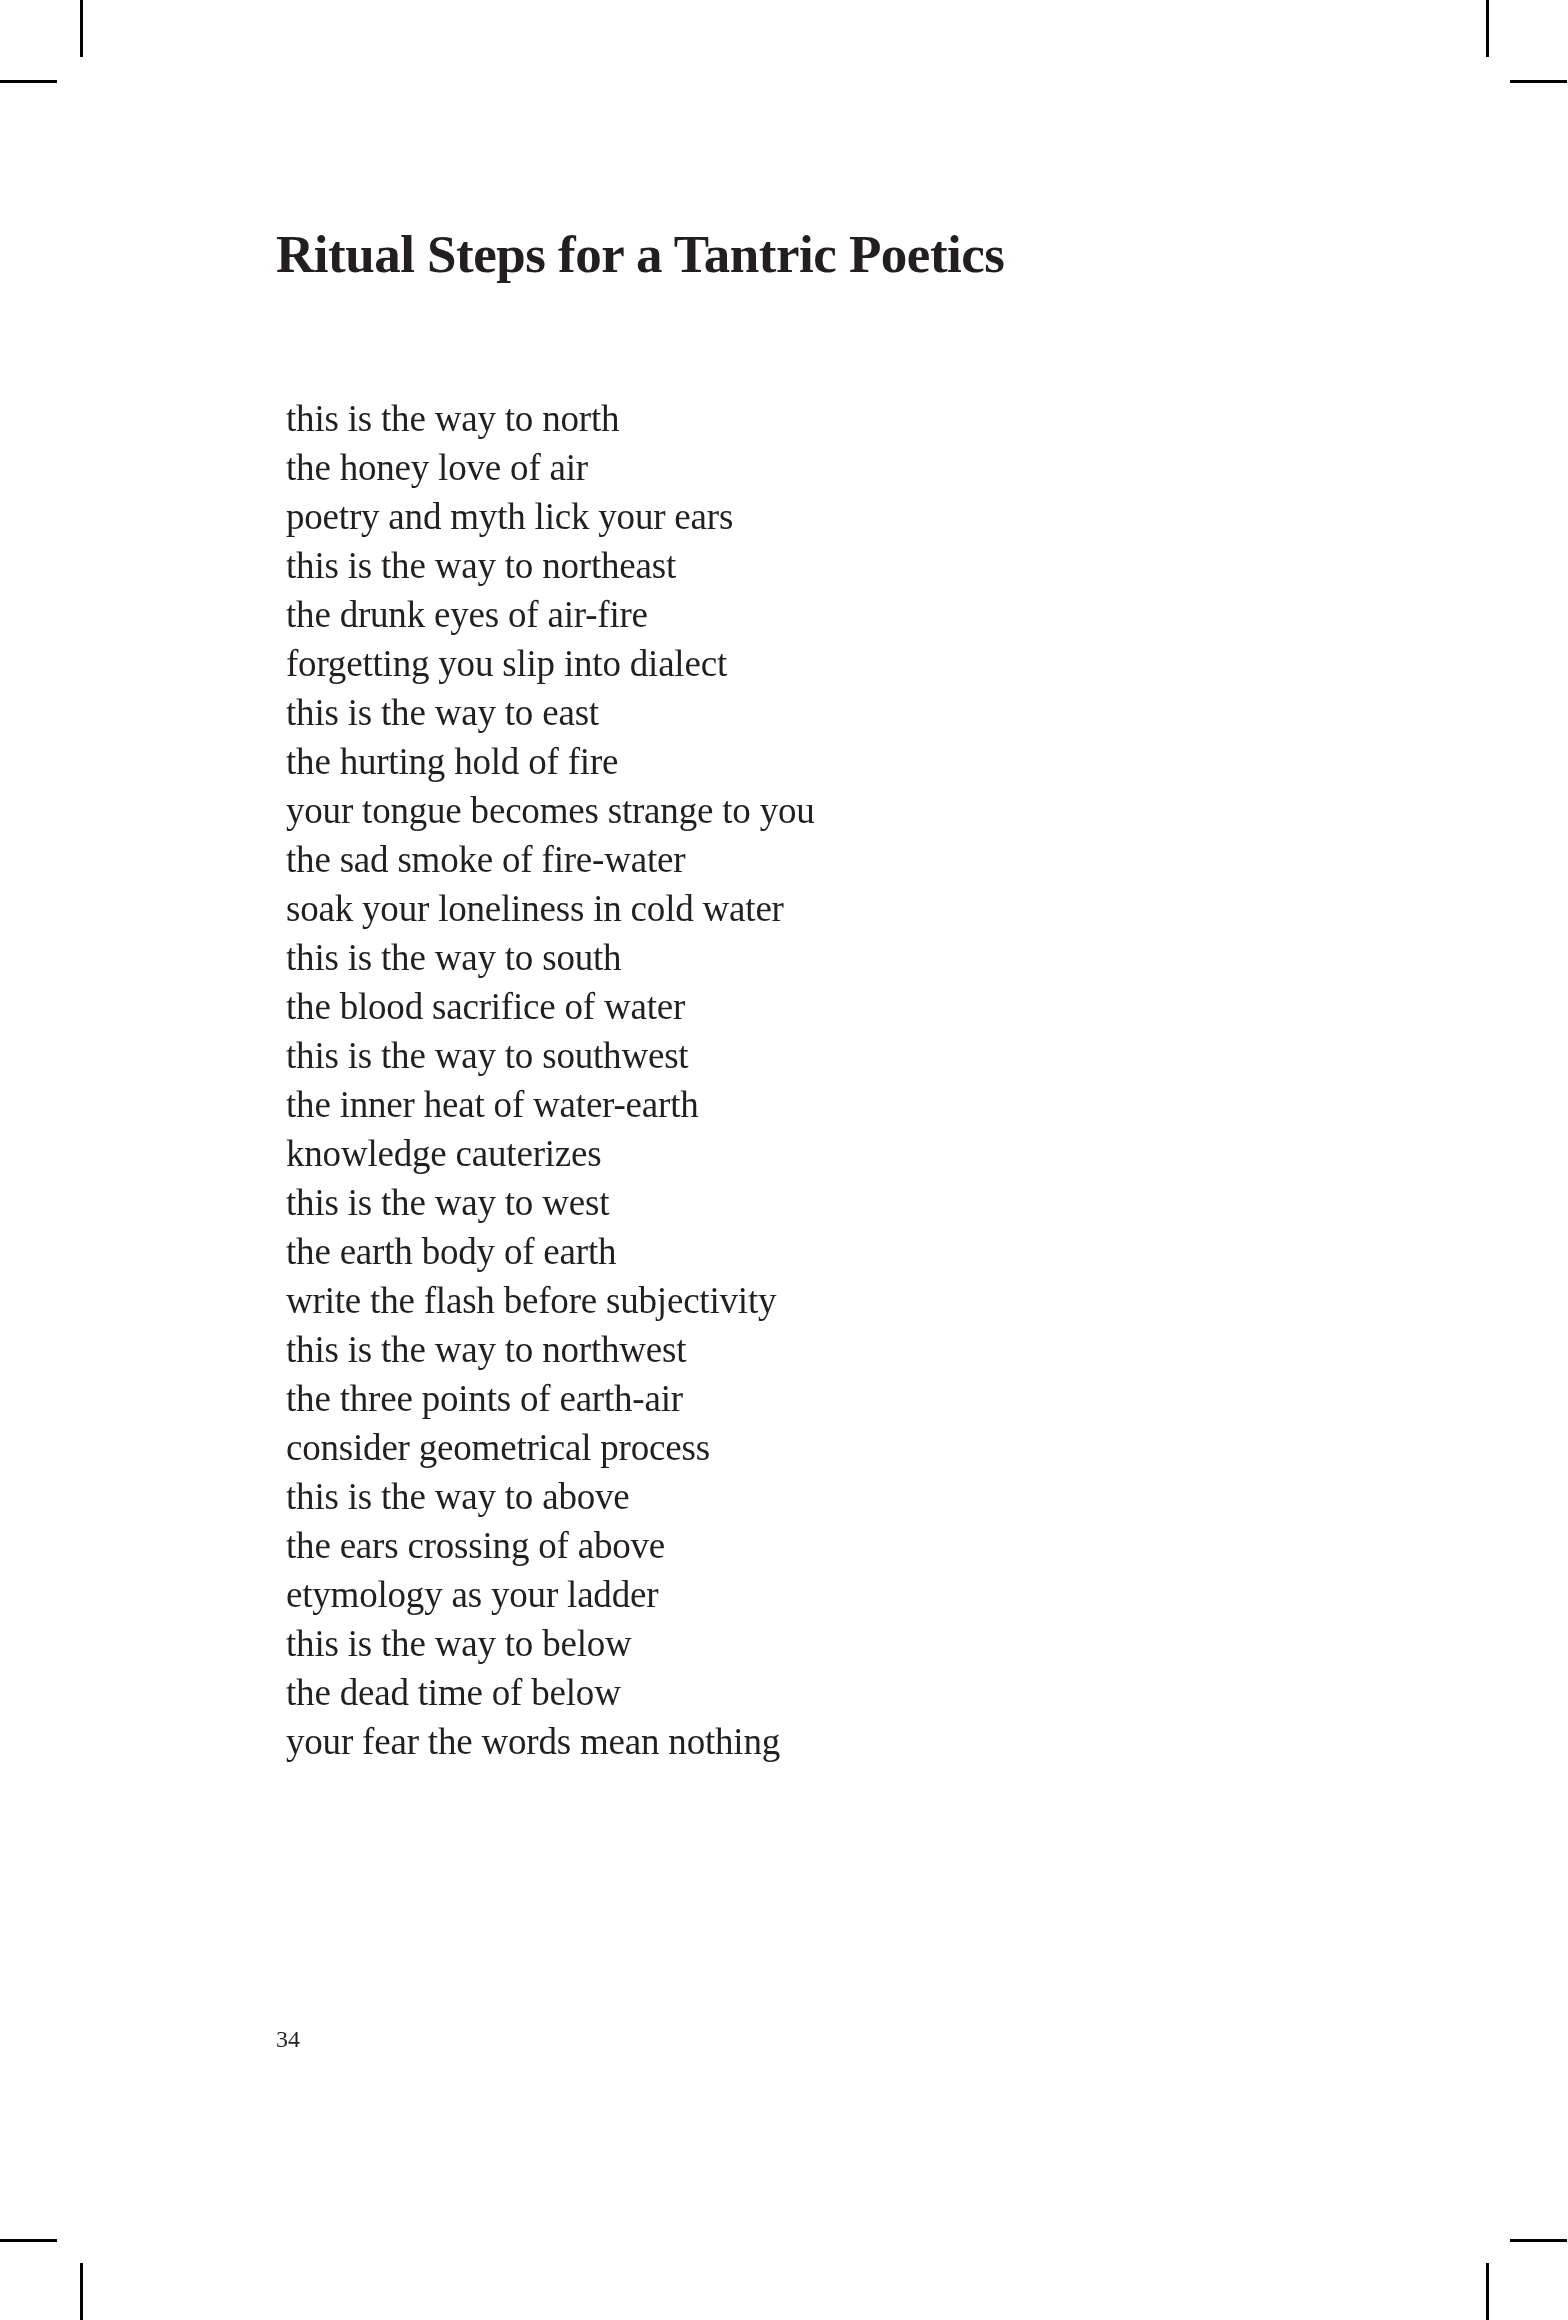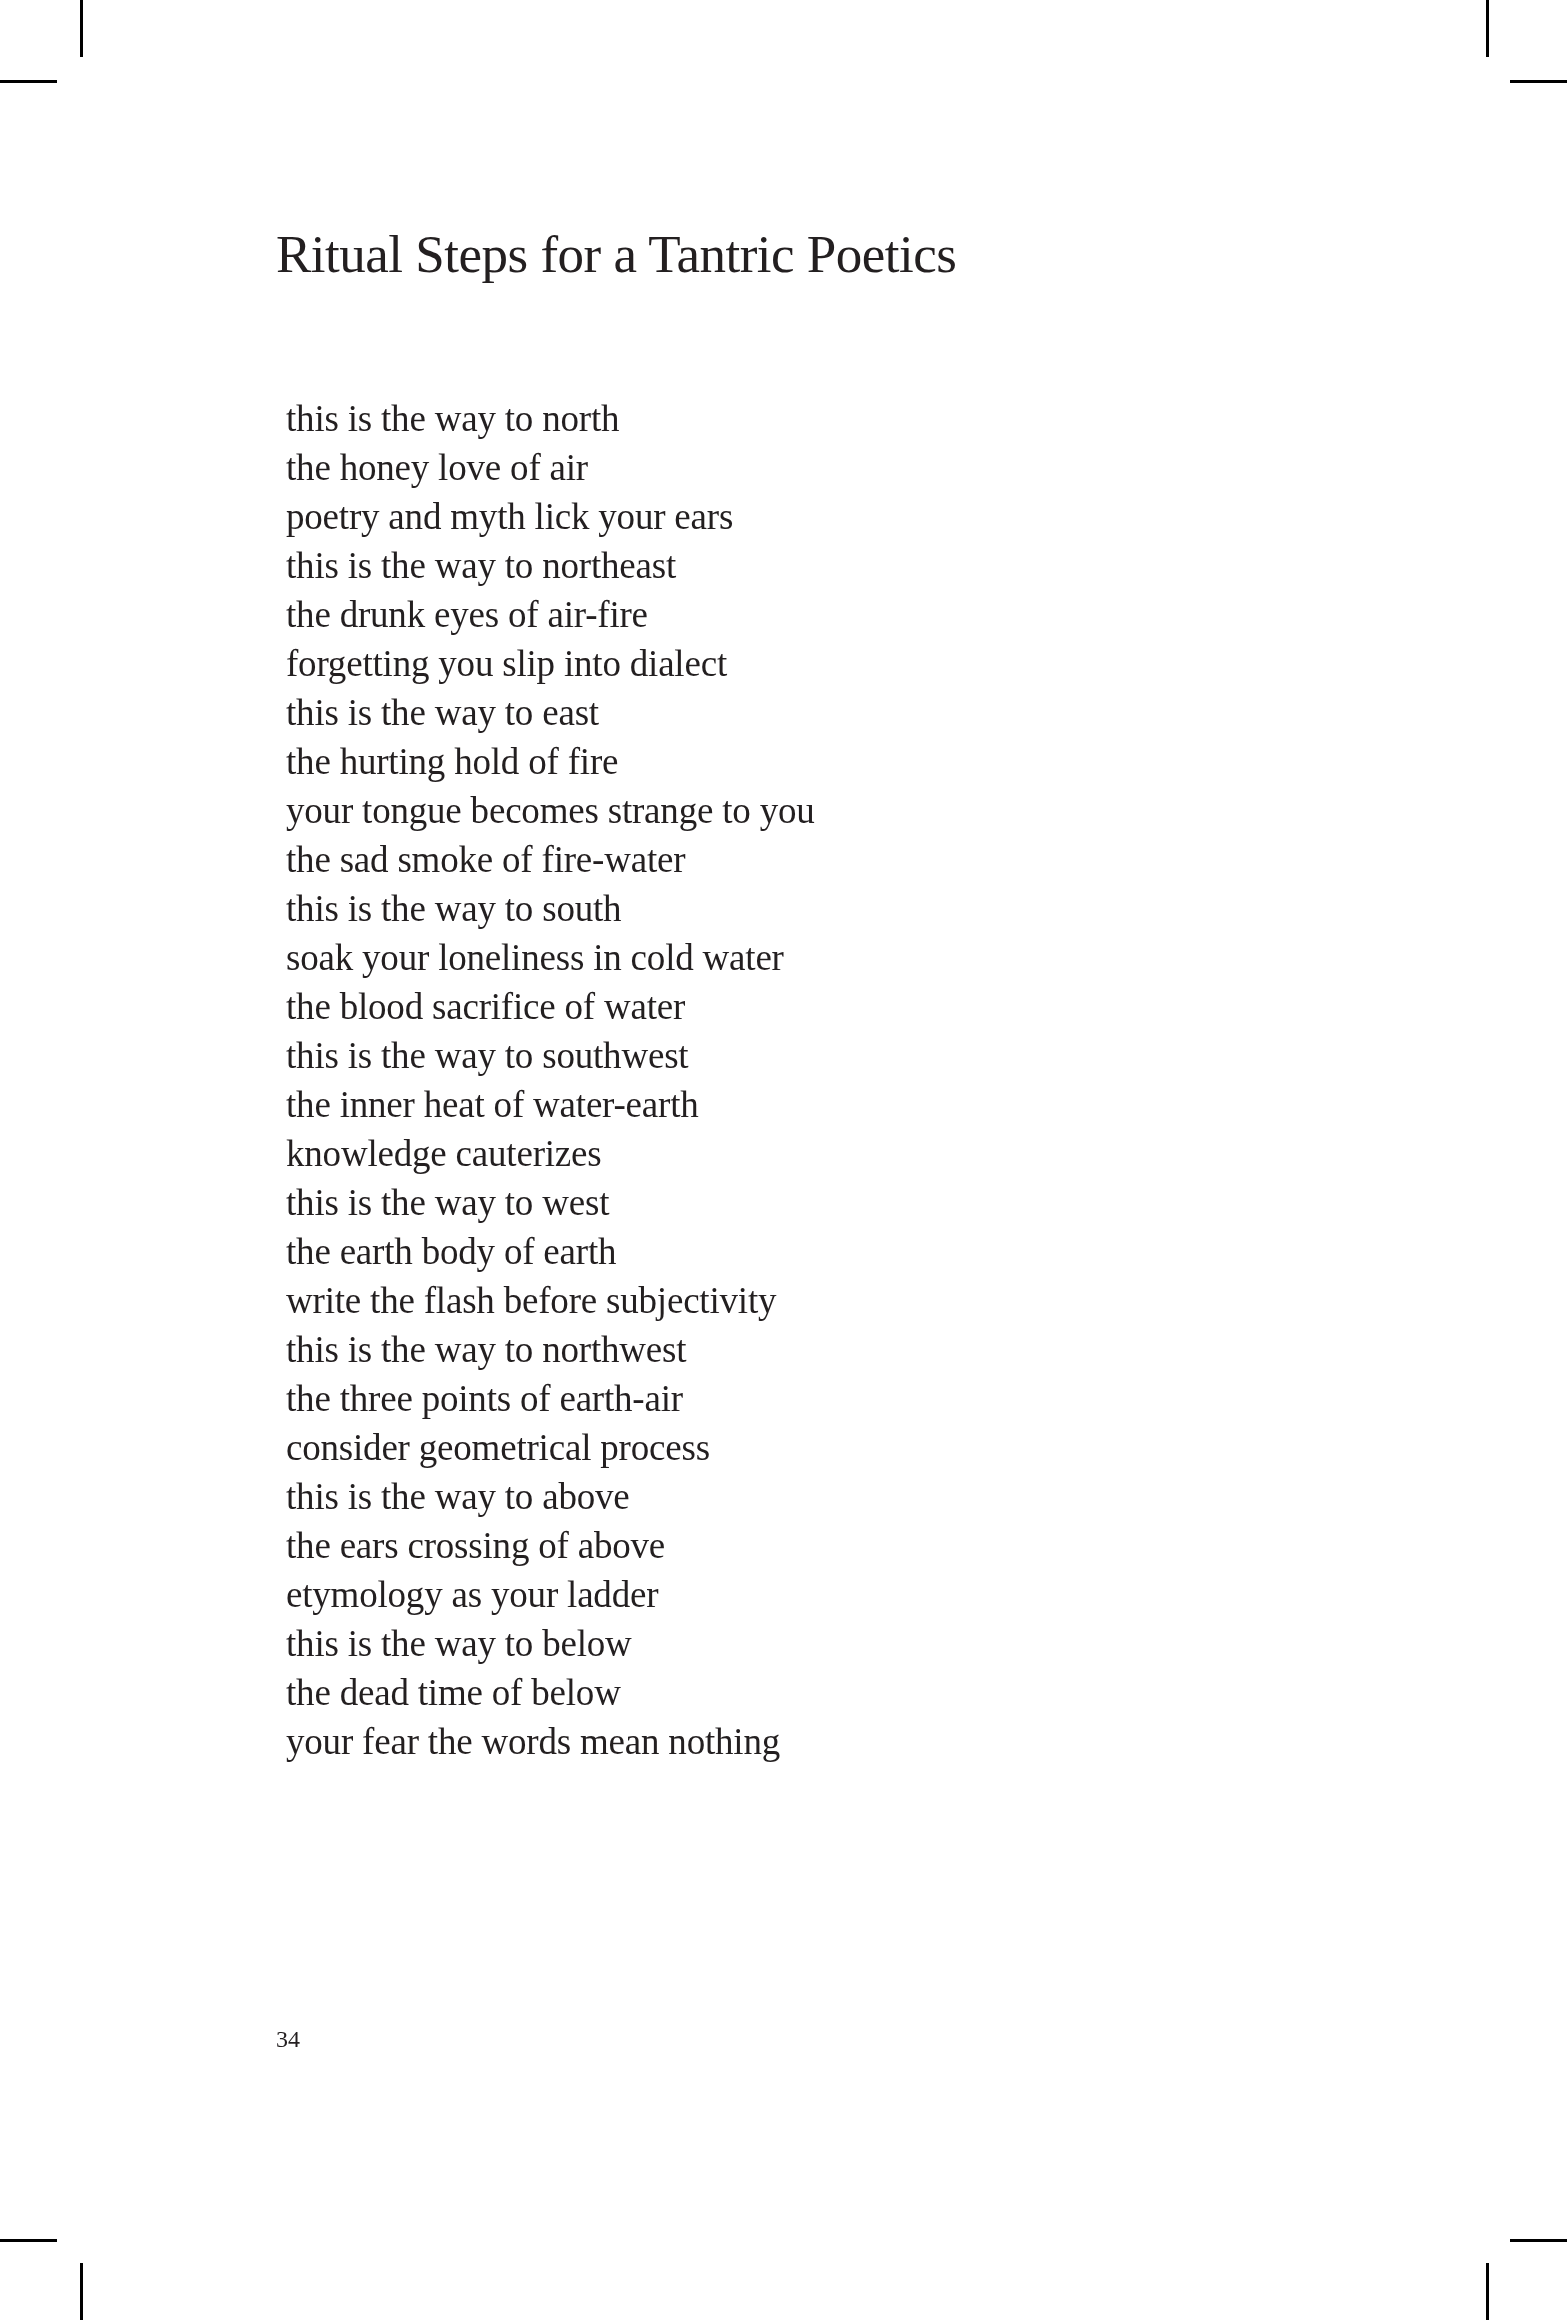--- a/index.html
+++ b/index.html
@@ -20,21 +20,21 @@
       background: #000000;
     }
     .crop.v { width: 2.8px; height: 57px; }
     .crop.h { width: 57px; height: 2.8px; }
 
     .page-title {
       position: absolute;
       left: 276px;
       top: 224px;
       margin: 0;
-      font-weight: normal;
+      font-weight: bold;
       font-size: 53px;
       line-height: 61px;
       letter-spacing: -0.5px;
       white-space: nowrap;
     }
     .poem {
       position: absolute;
       left: 277px;
       top: 385px;
       margin: 9px;
@@ -77,22 +77,22 @@
   <li class="poem-line">this is the way to north</li>
   <li class="poem-line">the honey love of air</li>
   <li class="poem-line">poetry and myth lick your ears</li>
   <li class="poem-line">this is the way to northeast</li>
   <li class="poem-line">the drunk eyes of air-fire</li>
   <li class="poem-line">forgetting you slip into dialect</li>
   <li class="poem-line">this is the way to east</li>
   <li class="poem-line">the hurting hold of fire</li>
   <li class="poem-line">your tongue becomes strange to you</li>
   <li class="poem-line">the sad smoke of fire-water</li>
+  <li class="poem-line">soak your loneliness in cold water</li>
   <li class="poem-line">this is the way to south</li>
-  <li class="poem-line">soak your loneliness in cold water</li>
   <li class="poem-line">the blood sacrifice of water</li>
   <li class="poem-line">this is the way to southwest</li>
   <li class="poem-line">the inner heat of water-earth</li>
   <li class="poem-line">knowledge cauterizes</li>
   <li class="poem-line">this is the way to west</li>
   <li class="poem-line">the earth body of earth</li>
   <li class="poem-line">write the flash before subjectivity</li>
   <li class="poem-line">this is the way to northwest</li>
   <li class="poem-line">the three points of earth-air</li>
   <li class="poem-line">consider geometrical process</li>

